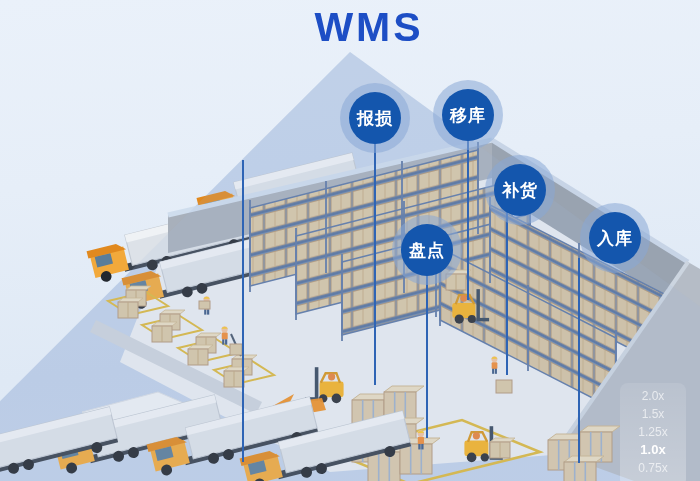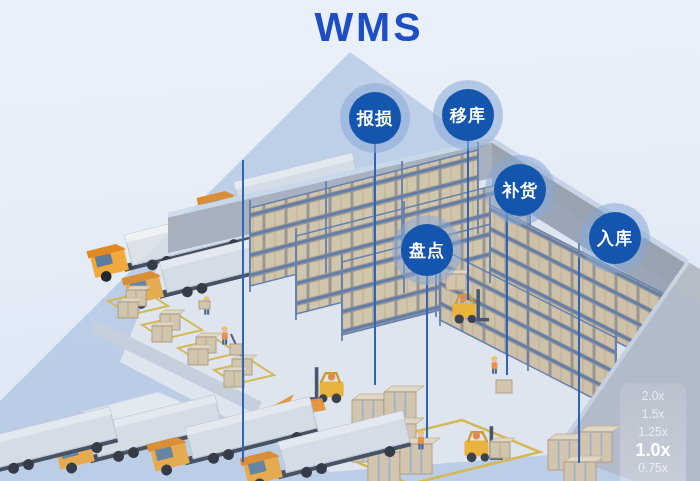--- a/index.html
+++ b/index.html
@@ -25,21 +25,21 @@
   }
   .speed-menu{
     position:absolute;top:383px;right:32px;width:66px;z-index:6;
     background:linear-gradient(180deg,rgba(255,255,255,0.10),rgba(255,255,255,0.28));
     border-radius:8px;padding:4px 0 10px 0;text-align:center;
   }
   .speed-item{
     height:18px;line-height:18px;font-size:12px;
     color:rgba(255,255,255,0.66);cursor:pointer;
   }
-  .speed-item.selected{color:#ffffff;font-weight:bold;font-size:18px;}
+  .speed-item.selected{color:#ffffff;font-weight:bold;font-size:13px;}
 </style>
 </head>
 <body>
 
 <div class="stage">
 
   <svg width="700" height="481" viewBox="0 0 700 481">
     <defs>
       <pattern id="pL" width="22" height="20" patternUnits="userSpaceOnUse" patternTransform="skewY(-14.3)">
         <rect width="22" height="20" fill="#7089ab"></rect>

